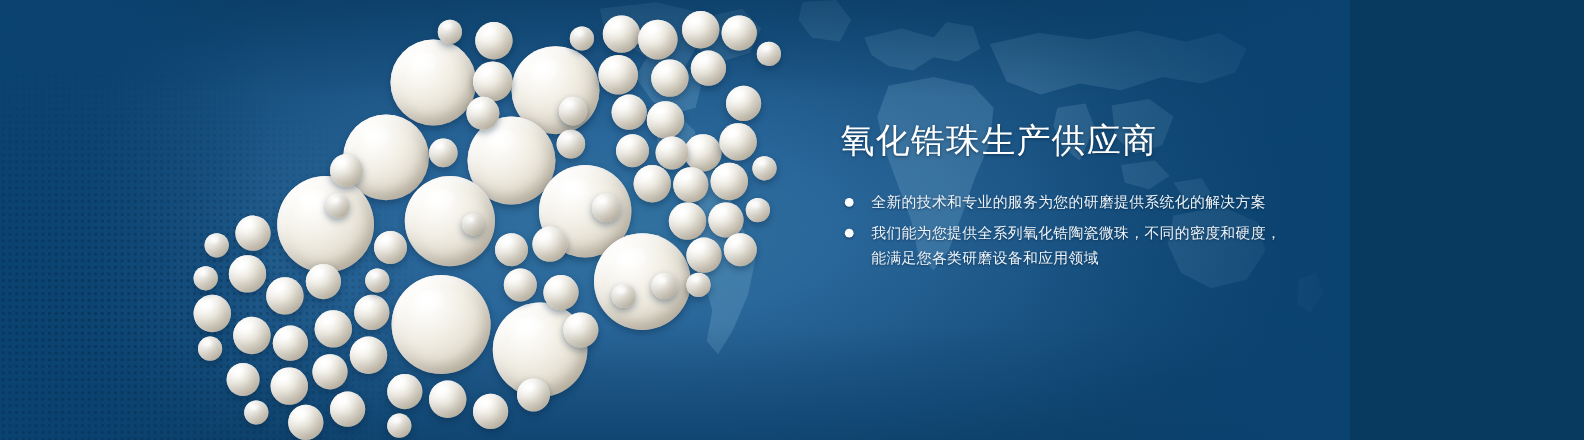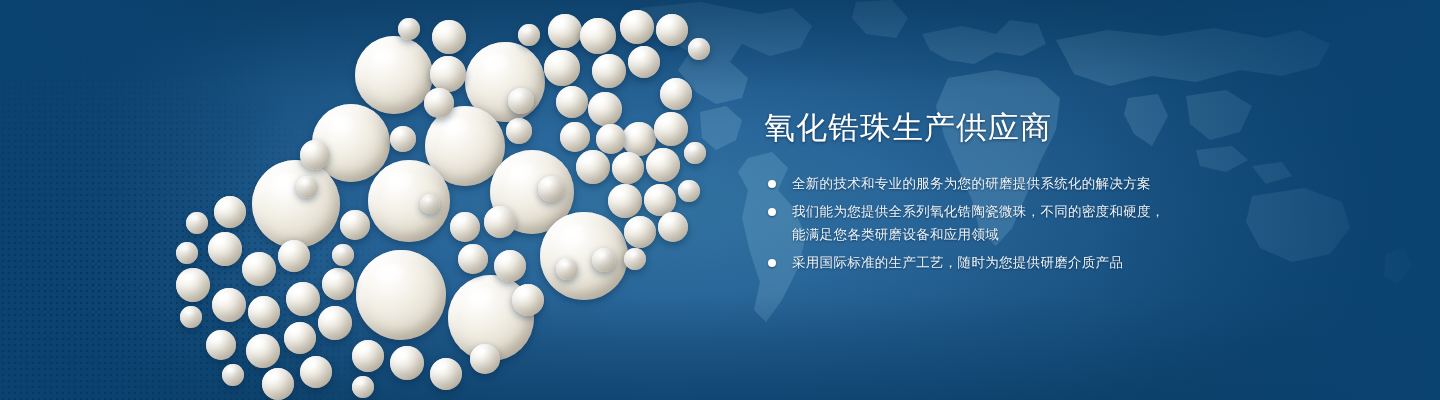--- a/index.html
+++ b/index.html
@@ -1,20 +1,20 @@
 <!DOCTYPE html>
 <html><head>
 <meta charset="utf-8">
 <style>
   html,body{margin:0;padding:0;background:#08395f;}
   *{box-sizing:border-box;}
 
   .banner{
     position:relative;
-    width:1440px;height:400px;
+    width:1227px;height:400px;
     overflow:hidden;
     font-family:"Liberation Sans","DejaVu Sans",sans-serif;
     background:#0a4270;
     padding-left:24px;
   }
 
   
   .bg-base{
     position:absolute;inset:0;
     background:
@@ -237,21 +237,17 @@
         <span class="dot"></span>
         <span class="line">全新的技术和专业的服务为您的研磨提供系统化的解决方案</span>
       </li>
 
       <li class="bullet">
         <span class="dot"></span>
         <span class="line">我们能为您提供全系列氧化锆陶瓷微珠，不同的密度和硬度，</span>
         <span class="line">能满足您各类研磨设备和应用领域</span>
       </li>
 
-      <li class="bullet">
-        <span class="dot"></span>
-        <span class="line">采用国际标准的生产工艺，随时为您提供研磨介质产品</span>
-      </li>
 
     </ul>
   </div>
 
 </div>
 
 </body></html>

